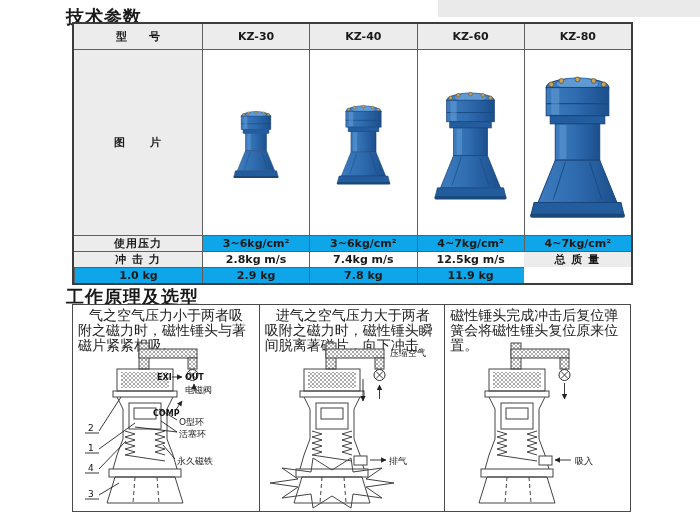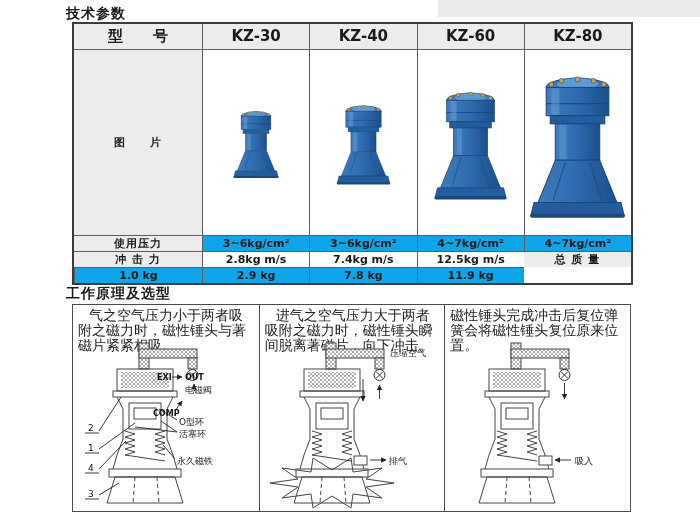--- a/index.html
+++ b/index.html
@@ -1,33 +1,33 @@
 <!DOCTYPE html>
 <html><head>
 <meta charset="utf-8">
 <style>
   html,body{margin:0;padding:0;}
   body{width:700px;height:515px;position:relative;background:#ffffff;
        font-family:"DejaVu Sans",sans-serif;color:#1a1a1a;overflow:hidden;}
   .top-strip{position:absolute;left:438px;top:0;width:262px;height:17px;background:#eaeaea;}
-  .sec-title{position:absolute;left:66px;font-size:14px;font-weight:bold;letter-spacing:1px;}
+  .sec-title{position:absolute;left:66px;font-size:18px;font-weight:bold;letter-spacing:1px;}
   #title1{top:5px;}
   #title2{top:285px;text-align:center;}
 
   
   .spec-table{position:absolute;left:72px;top:22px;width:557px;
       border:2px solid #3c3c3c;display:grid;
       grid-template-columns:128px 1fr 1fr 1fr 1fr;
       grid-template-rows:25px 186px 16px 16px 16px;
       background:#fff;}
   .c{border-left:1px solid #5f5f5f;border-top:1px solid #5f5f5f;
      display:flex;align-items:center;justify-content:center;
      font-size:11px;font-weight:bold;line-height:1;}
   .c.nl{border-left:none;} .c.nt{border-top:none;}
-  .hd{background:#ececec;font-size:15px;}
+  .hd{background:#ececec;font-size:11px;}
   .lab{background:#ececec;letter-spacing:1px;}
   .alt{background:#0ea5e9;}
   .pic{background:#fff;}
 
   
   .panels{position:absolute;left:72px;top:304px;width:557px;height:206px;
       border:1px solid #4a4a4a;display:grid;grid-template-columns:1fr 1fr 1fr;background:#fff;}
   .panel{border-left:1px solid #4a4a4a;position:relative;padding:3px 5px 0 5px;box-sizing:border-box;}
   .panel.first{border-left:none;}
   .panel-text{font-size:14px;line-height:15px;color:#222;}

